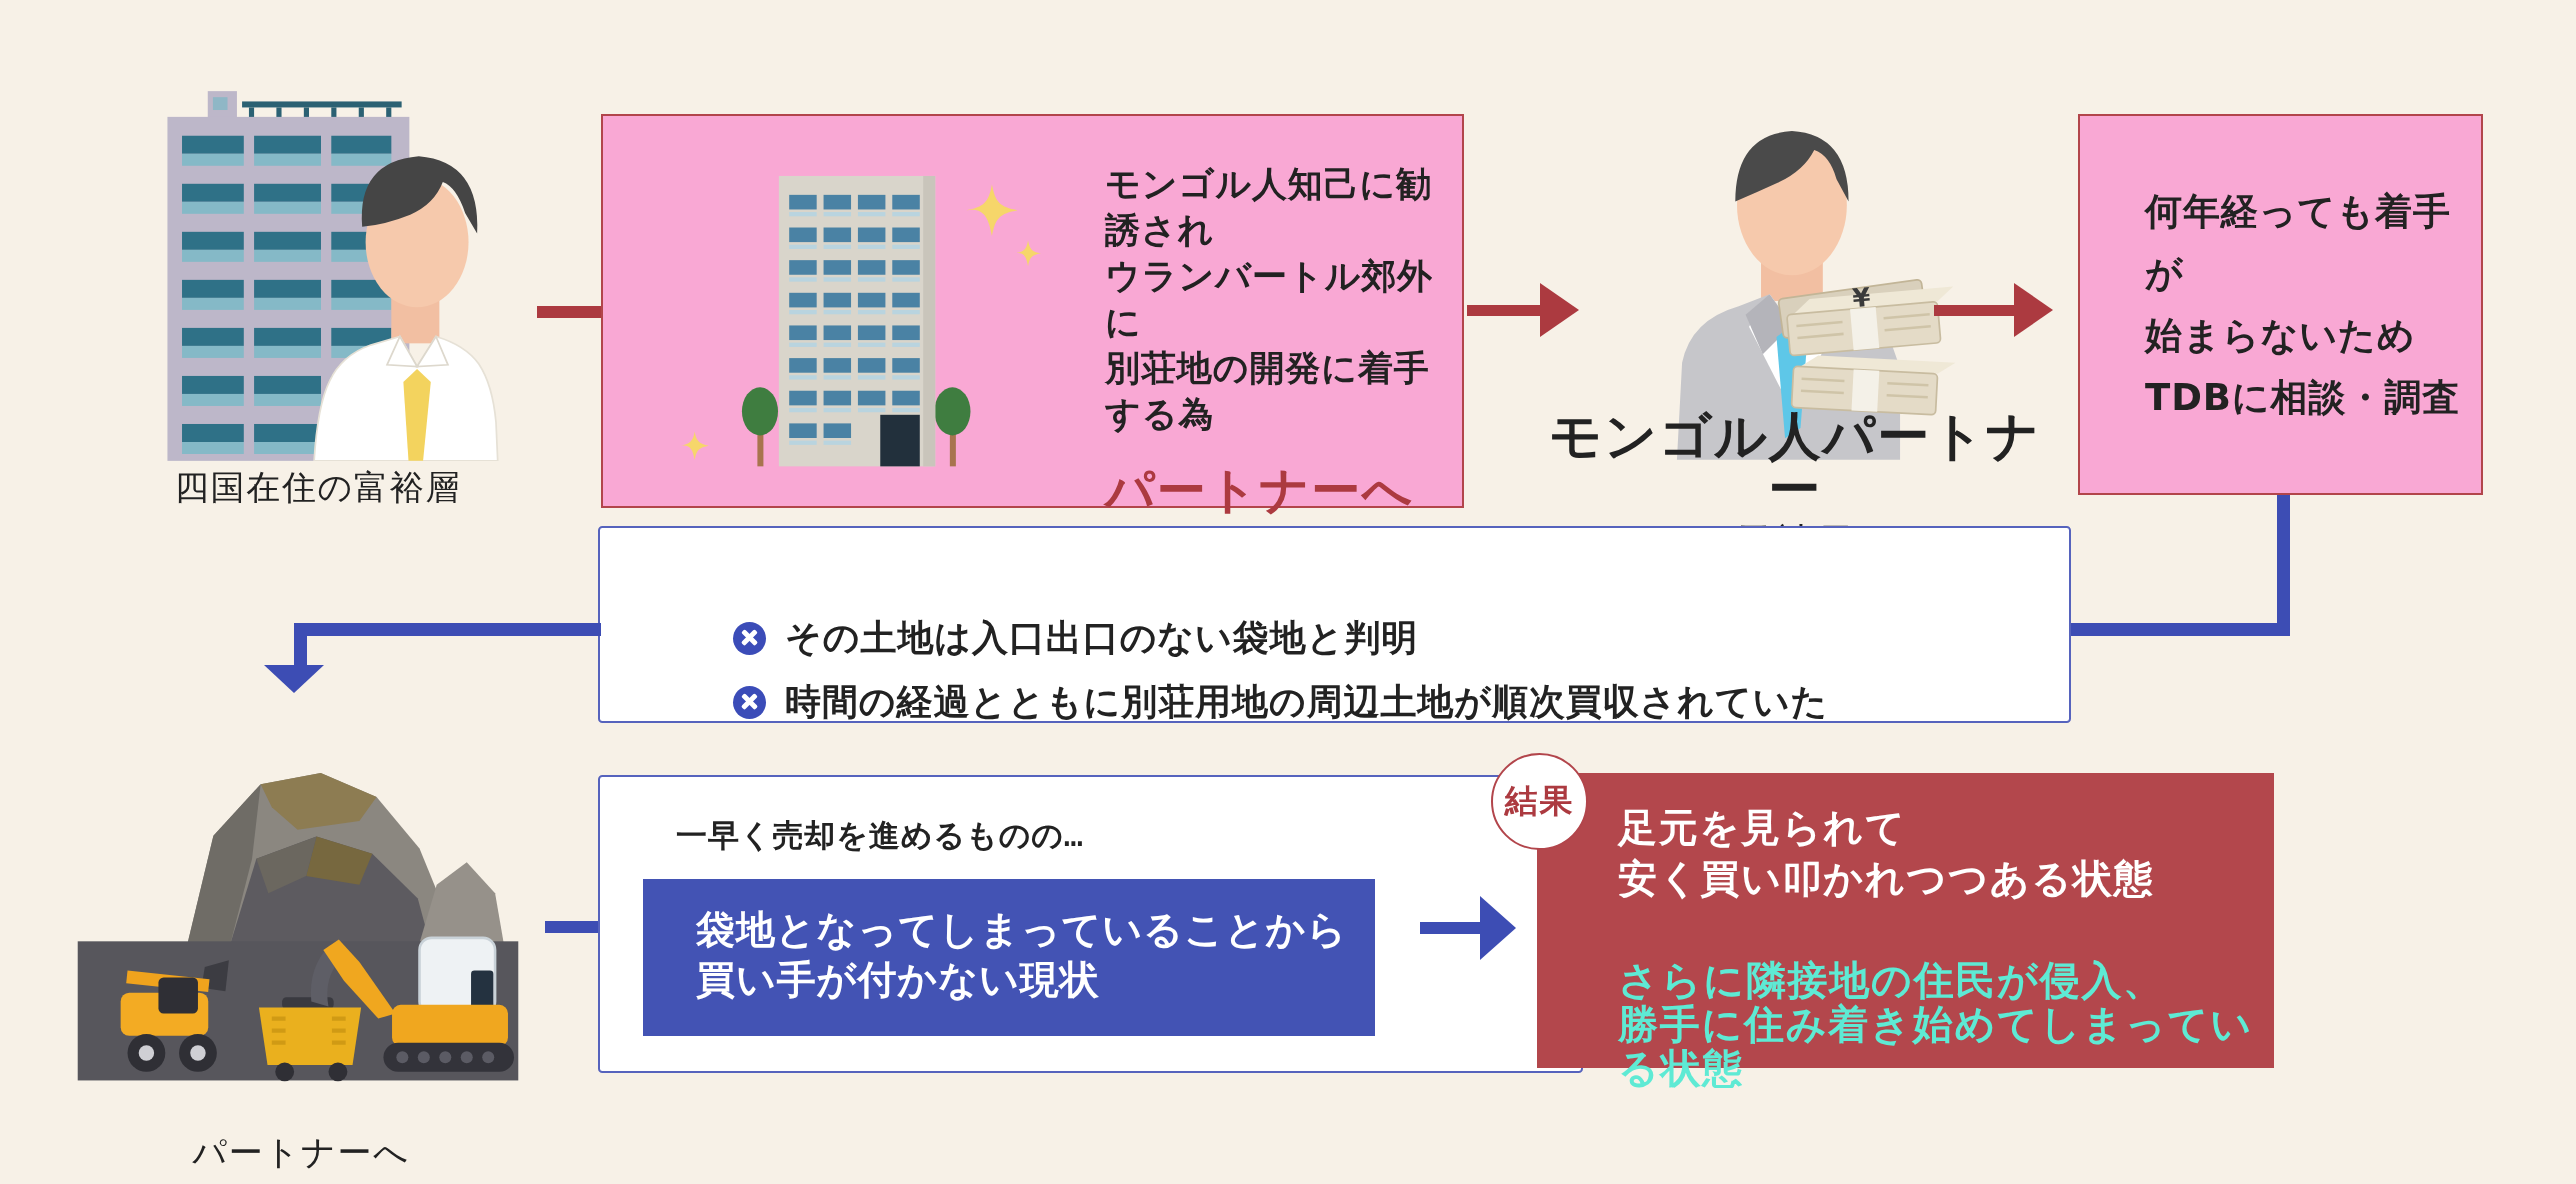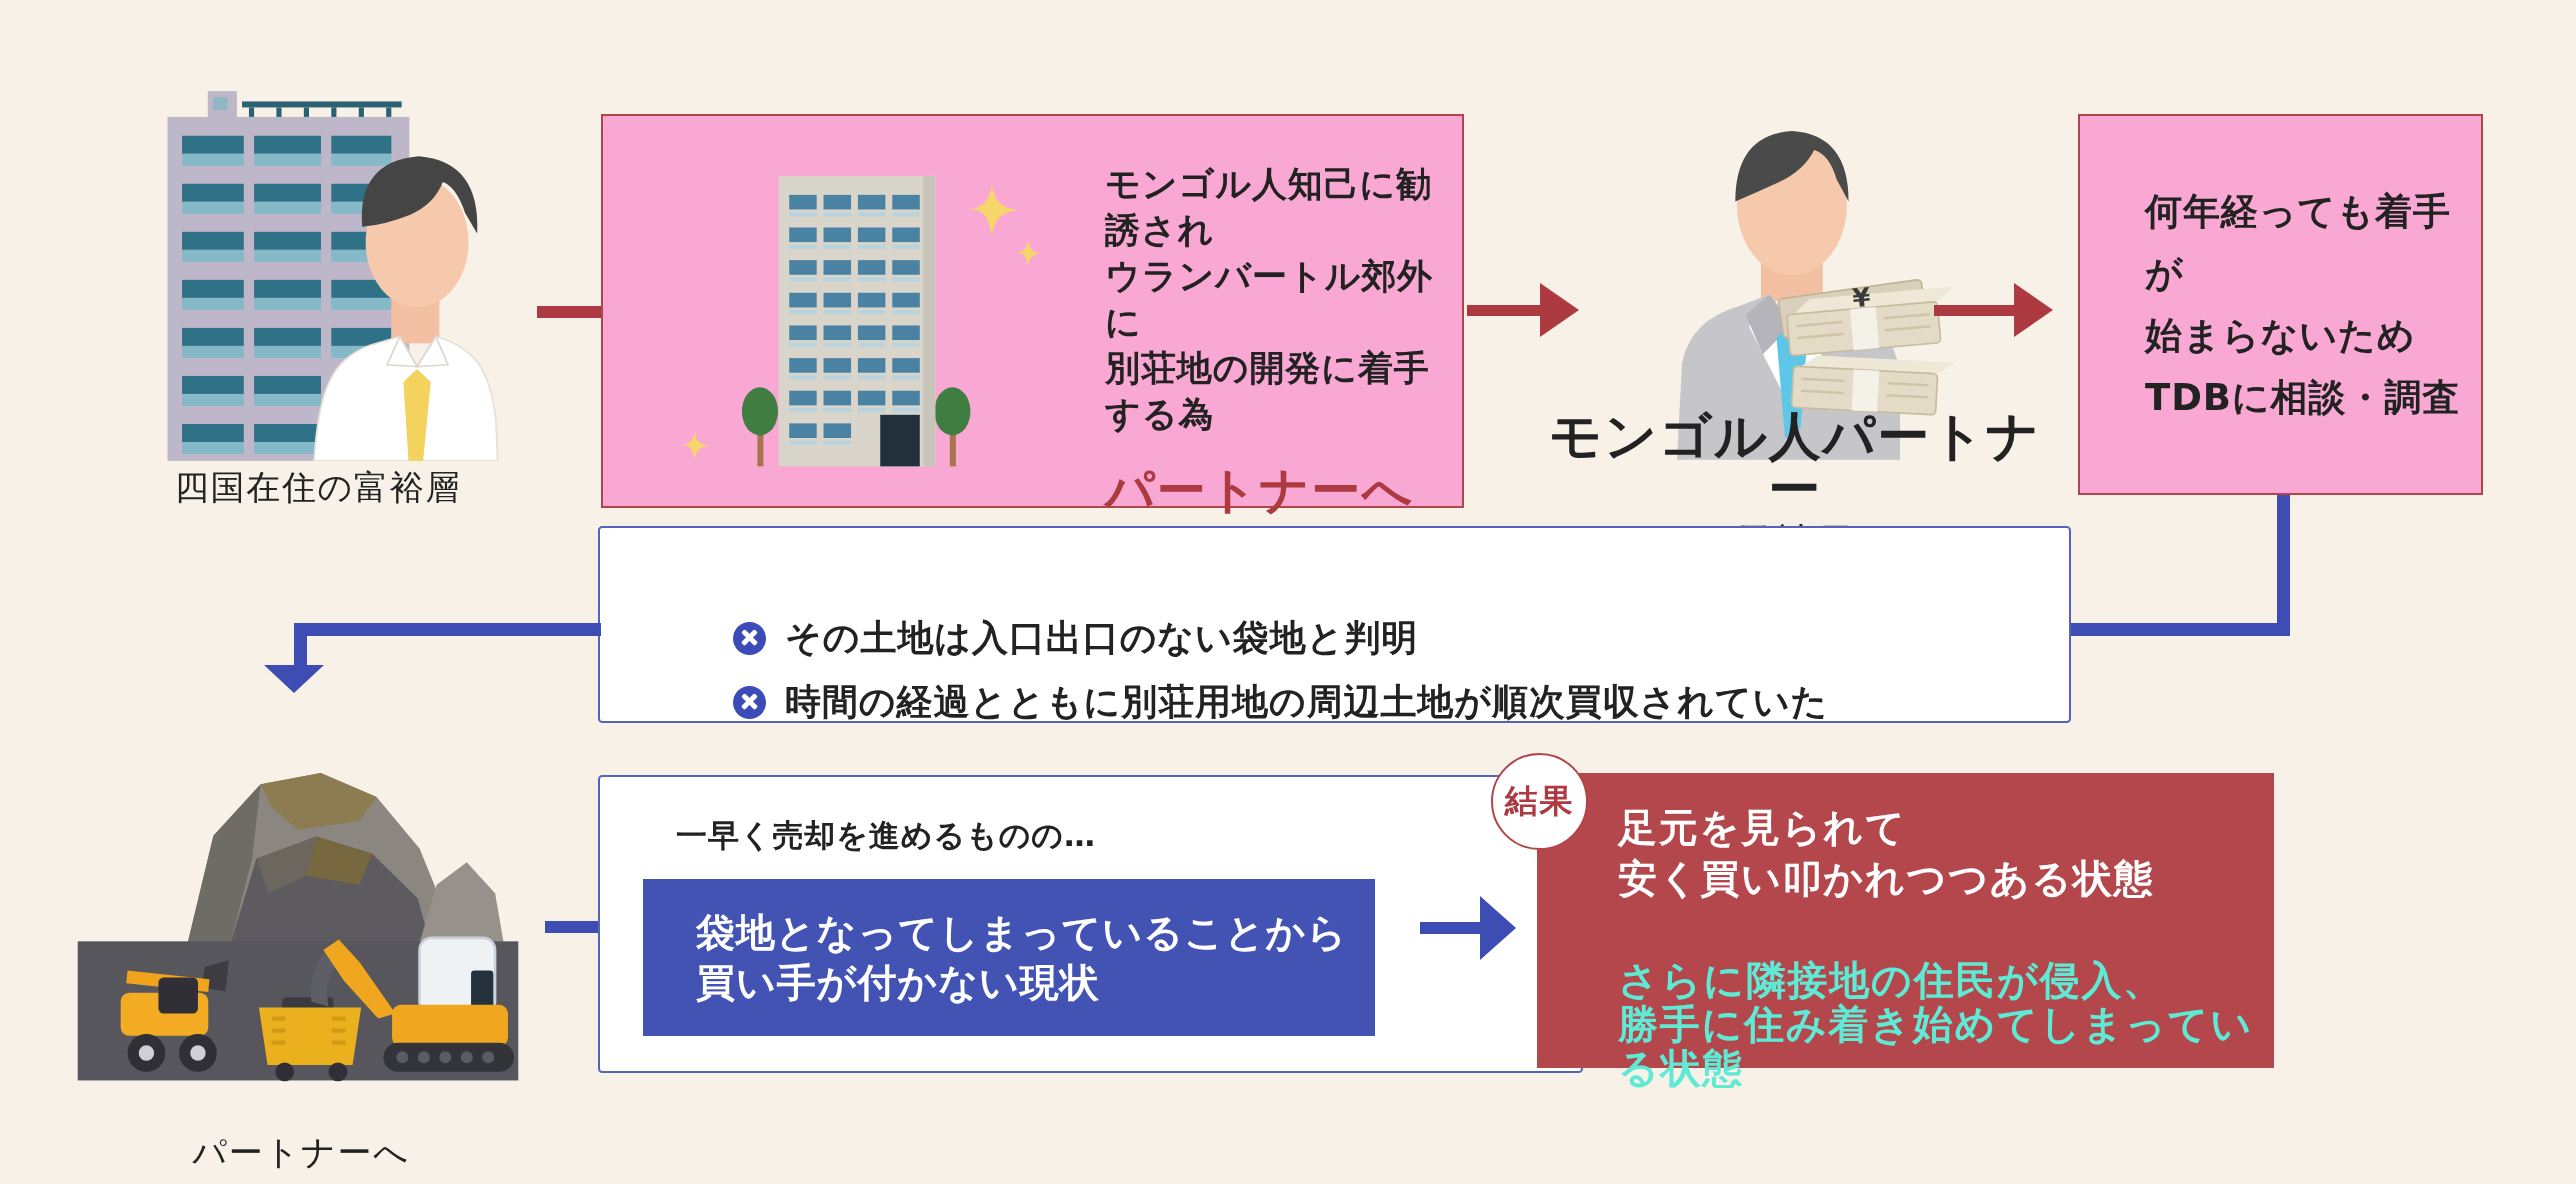--- a/index.html
+++ b/index.html
@@ -294,21 +294,21 @@
         <circle cx="480" cy="353" r="7" fill="#5b5b64"></circle>
       </g>
     </svg>
   </div>
   <div class="abs caption" style="left:82px;top:1130px;width:438px;">
     <span>パートナーへ</span>
   </div>
 
   <div class="abs bar-blue" style="left:545px;top:921px;width:55px;height:12px;"></div>
 
-  <div class="abs wbox-blue" style="left:598px;top:775px;width:985px;height:298px;">
+  <div class="abs wbox-blue" style="left:598px;top:775px;width:985px;height:298px;font-family:Liberation Mono, monospace;">
     <div class="sale-lead">一早く売却を進めるものの…</div>
     <div class="sale-highlight">
       <span>袋地となってしまっていることから</span>
       <span>買い手が付かない現状</span>
     </div>
   </div>
 
   <div class="abs" style="left:1420px;top:896px;width:96px;height:64px;">
     <div class="abs bar-blue" style="left:0;top:26px;width:60px;height:12px;"></div>
     <div class="abs tri-right-blue" style="left:60px;top:0;"></div>

